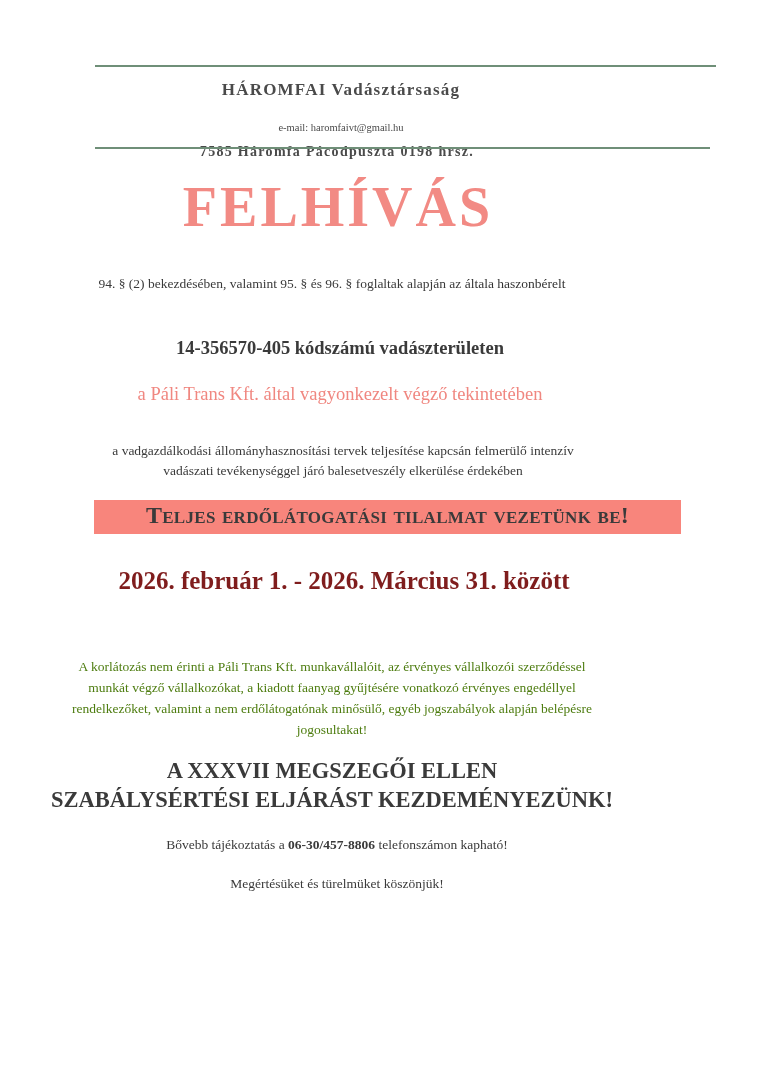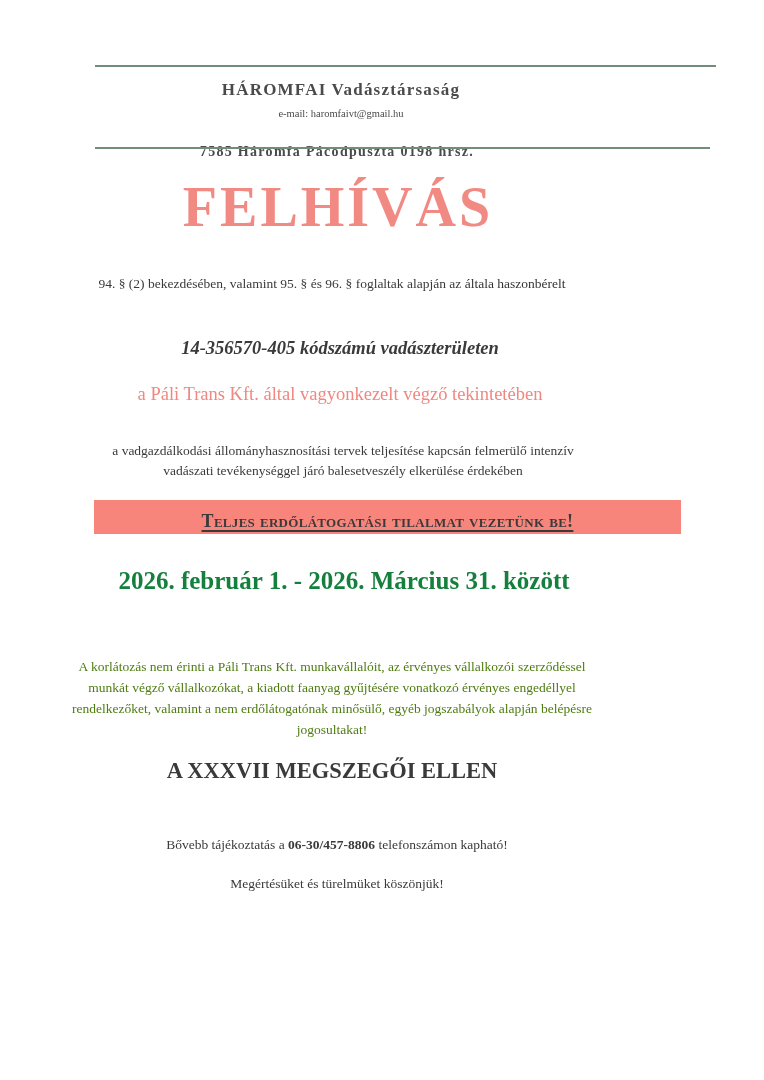--- a/index.html
+++ b/index.html
@@ -41,21 +41,21 @@
     .org-address {
       top: 100px;
       font-size: 14px;
       font-weight: bold;
       letter-spacing: 1.3px;
       color: #4a4a4a;
       padding-left: 10px;
       margin-top: 44px;
     }
     .org-email {
-      top: 108px;
+      top: 122px;
       font-size: 10.5px;
       color: #4a4a4a;
       padding-left: 18px;
     }
 
     .title {
       top: 175px;
       font-size: 56px;
       font-weight: bold;
       color: #f28a84;
@@ -70,21 +70,20 @@
       color: #3a3a3a;
     }
     .intro b { font-weight: normal; color: #333; }
 
     .area-code {
       top: 338px;
       font-size: 18.5px;
       font-weight: bold;
       color: #3a3a3a;
       padding-left: 16px;
-      font-style: italic;
     }
     .area-owner {
       top: 384px;
       font-size: 18.5px;
       color: #f08780;
       padding-left: 16px;
     }
 
     .reason {
       top: 441px;
@@ -98,36 +97,35 @@
       position: absolute;
       left: 94px;
       top: 500px;
       width: 587px;
       height: 34px;
       background: #f8857c;
       text-align: center;
     }
     .banner-text {
       display: inline-block;
-      margin-top: 11px;
-      font-size: 18px;
-      font-weight: bold;
-      color: #3a3a3a;
-      text-decoration: underline;
+      margin-top: 2px;
+      font-size: 24px;
+      font-weight: bold;
+      color: #3a3a3a;
       text-decoration-thickness: 2px;
       text-underline-offset: 3px;
       font-variant: small-caps;
       letter-spacing: 0.3px;
     }
 
     .period {
       top: 567px;
       font-size: 25px;
       font-weight: bold;
-      color: #15803d;
+      color: #7f1d1d;
       padding-left: 24px;
     }
 
     .exemption {
       top: 656px;
       font-size: 13.5px;
       line-height: 21px;
       color: #4d7c0f;
     }
 
@@ -187,17 +185,18 @@
 
 <div class="center-line exemption">
   <div>A korlátozás nem érinti a Páli Trans Kft. munkavállalóit, az érvényes vállalkozói szerződéssel</div>
   <div>munkát végző vállalkozókat, a kiadott faanyag gyűjtésére vonatkozó érvényes engedéllyel</div>
   <div>rendelkezőket, valamint a nem erdőlátogatónak minősülő, egyéb jogszabályok alapján belépésre</div>
   <div>jogosultakat!</div>
 </div>
 
 <div class="center-line warning">
   <div>A XXXVII MEGSZEGŐI ELLEN</div>
+  <div>SZABÁLYSÉRTÉSI ELJÁRÁST KEZDEMÉNYEZÜNK!</div>
 </div>
 
 <div class="center-line info"><span>Bővebb tájékoztatás a </span><b>06-30/457-8806</b><span> telefonszámon kapható!</span></div>
 
 <div class="center-line thanks">Megértésüket és türelmüket köszönjük!</div>
 
 </body></html>

